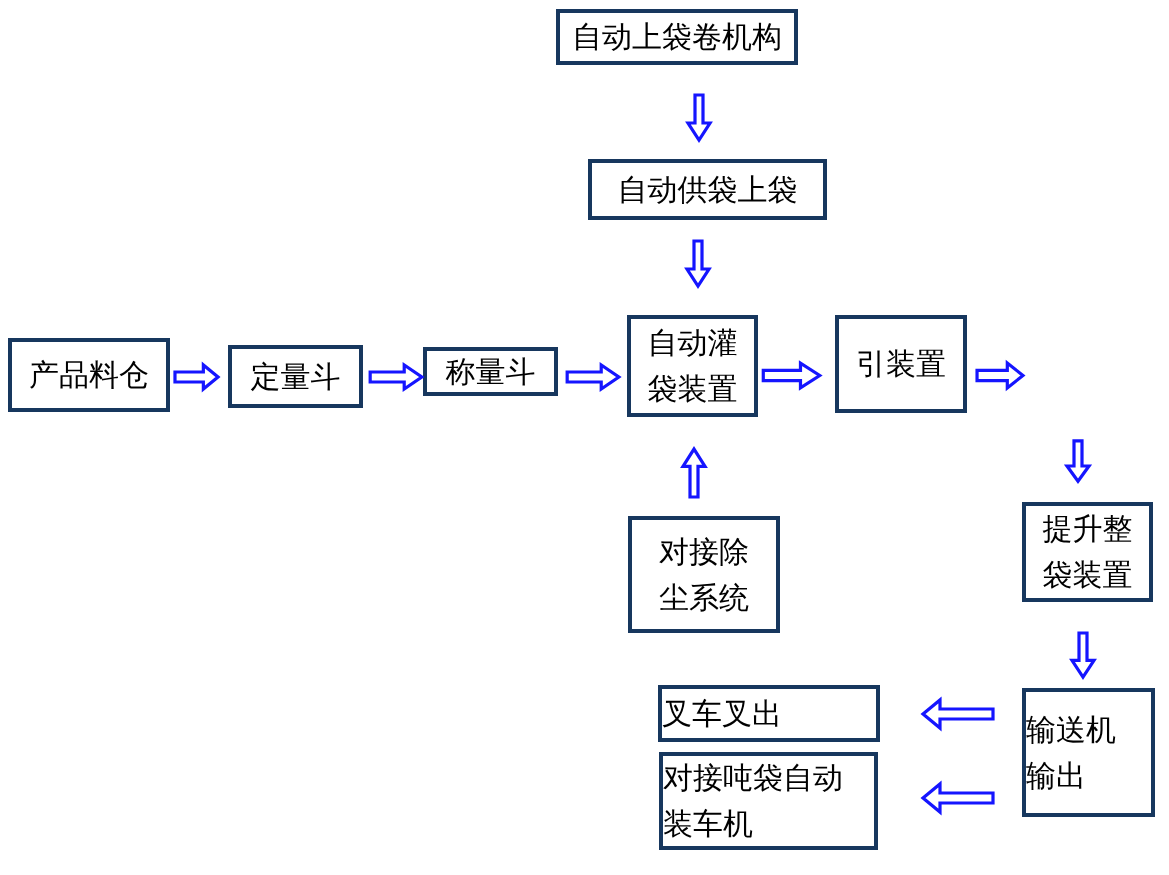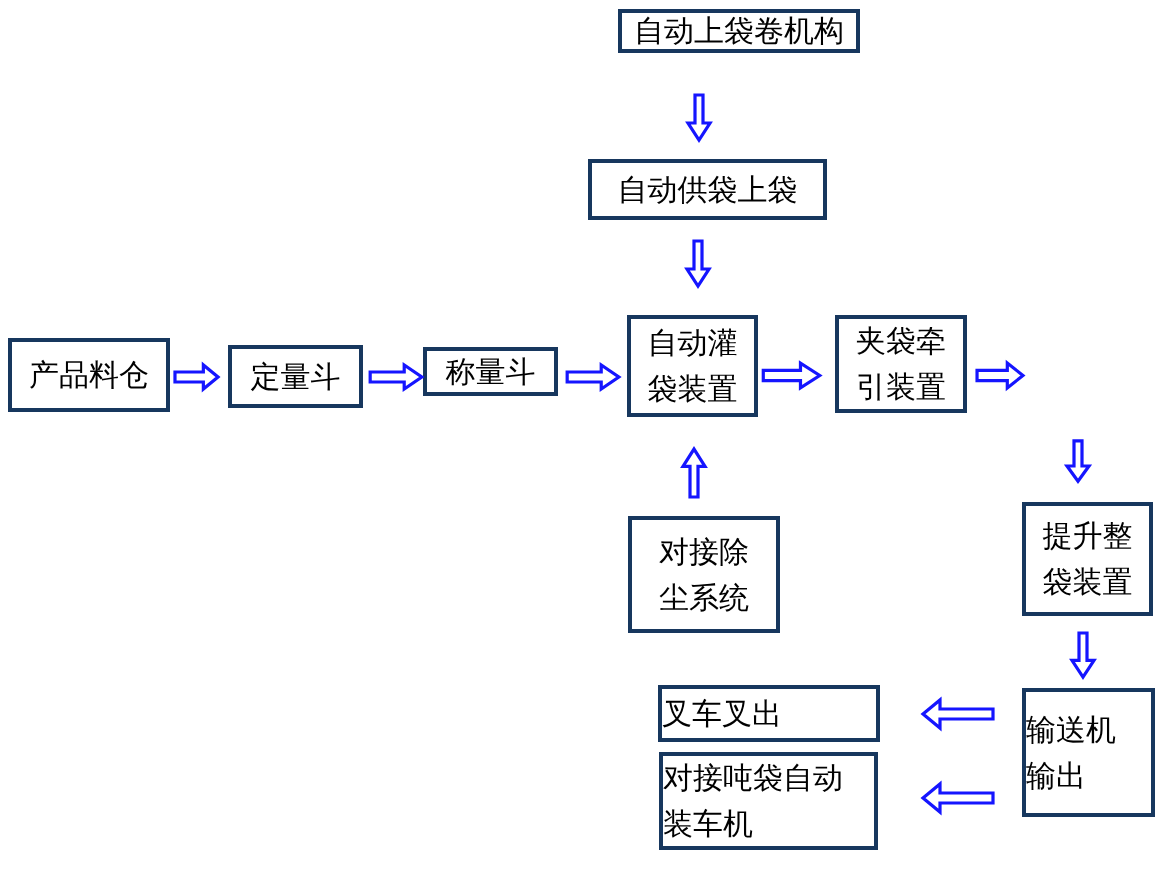--- a/index.html
+++ b/index.html
@@ -48,21 +48,21 @@
     stroke-width: 3.2;
     stroke-linejoin: miter;
     vector-effect: non-scaling-stroke;
   }
 </style>
 </head>
 <body>
 
 <div class="canvas">
 
-  <div class="node" style="left:618px;top:9px;width:242px;height:44px;text-align:right;">
+  <div class="node" style="left:556px;top:9px;width:242px;height:56px;text-align:right;">
     <div>自动上袋卷机构</div>
   </div>
 
   <div class="node" style="left:588px;top:159px;width:239px;height:61px;">
     <div>自动供袋上袋</div>
   </div>
 
   <div class="node" style="left:8px;top:338px;width:162px;height:74px;">
     <div>产品料仓</div>
   </div>
@@ -74,31 +74,30 @@
   <div class="node" style="left:423px;top:347px;width:135px;height:49px;">
     <div>称量斗</div>
   </div>
 
   <div class="node" style="left:627px;top:315px;width:131px;height:102px;">
     <div>自动灌</div>
     <div>袋装置</div>
   </div>
 
   <div class="node" style="left:835px;top:315px;width:132px;height:98px;">
-    <div>夹袋牵</div>
     <div>引装置</div>
   </div>
 
 
   <div class="node" style="left:628px;top:516px;width:152px;height:117px;">
     <div>对接除</div>
     <div>尘系统</div>
   </div>
 
-  <div class="node" style="left:1022px;top:502px;width:131px;height:114px;">
+  <div class="node" style="left:1022px;top:502px;width:131px;height:100px;">
     <div>提升整</div>
     <div>袋装置</div>
   </div>
 
   <div class="node align-left" style="left:1022px;top:688px;width:133px;height:129px;">
     <div>输送机</div>
     <div>输出</div>
   </div>
 
   <div class="node align-left" style="left:658px;top:685px;width:222px;height:57px;">

